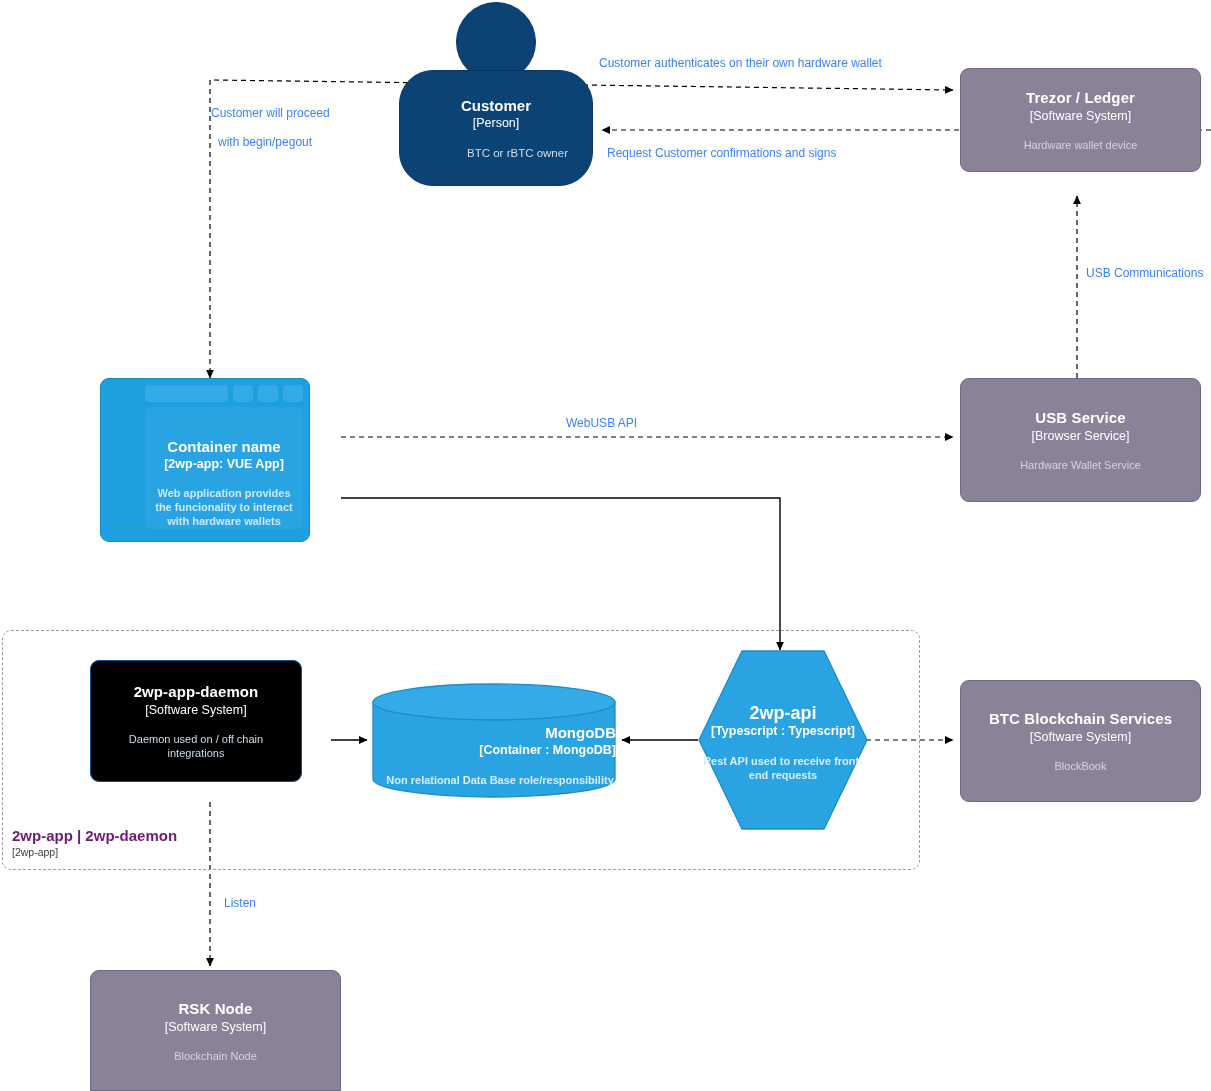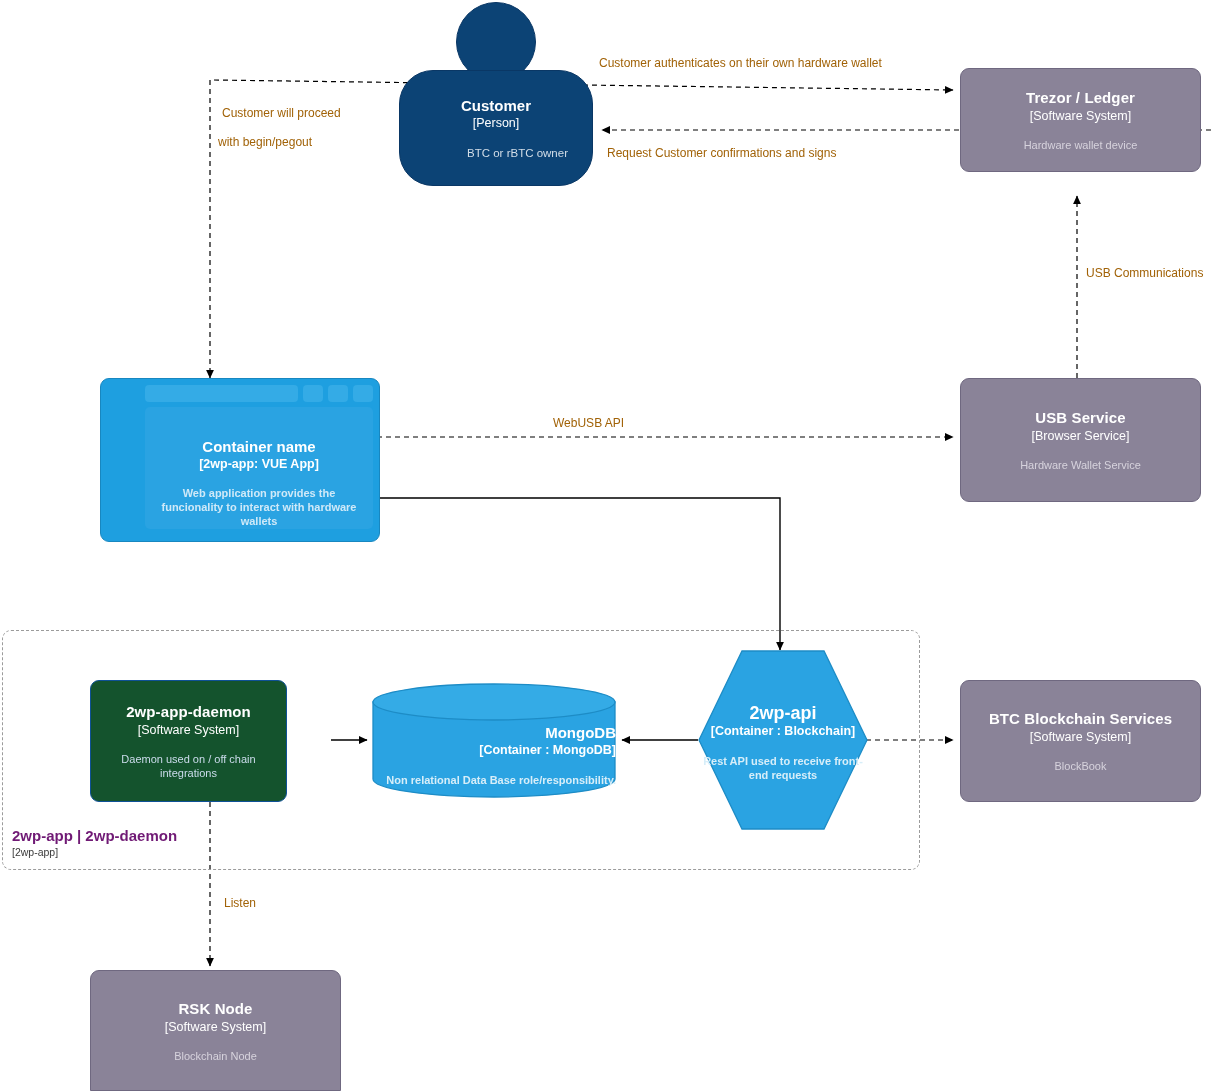--- a/index.html
+++ b/index.html
@@ -188,21 +188,21 @@
     font-size: 10.5px;
     line-height: 14px;
     color: #3a3a3a;
   }
 
   
   .elabel {
     position: absolute;
     font-size: 12px;
     line-height: 15px;
-    color: #a16207;
+    color: #3b82f6;
     white-space: nowrap;
   }
 </style>
 </head>
 <body>
 
 <div id="canvas">
 
   <svg class="edges" viewBox="0 0 1211 1091">
     <defs>
@@ -252,35 +252,35 @@
     <div class="tech">[Software System]</div>
     <div class="desc">Hardware wallet device</div>
   </div>
 
   <div class="node sys" style="left:960px; top:378px; width:241px; height:124px;">
     <div class="title">USB Service</div>
     <div class="tech">[Browser Service]</div>
     <div class="desc">Hardware Wallet Service</div>
   </div>
 
-  <div class="browser" style="left:100px; top:378px; width:280px; height:164px;padding-left:44px;">
+  <div class="browser" style="left:100px; top:378px; width:210px; height:164px;padding-left:44px;">
     <div class="browser-bar">
       <div class="url"></div>
       <div class="dot"></div>
       <div class="dot"></div>
       <div class="dot"></div>
     </div>
     <div class="browser-body">
       <div class="title">Container name</div>
       <div class="tech">[2wp-app: VUE App]</div>
       <div class="desc">Web application provides the funcionality to interact with hardware wallets</div>
     </div>
   </div>
 
-  <div class="node" style="left:90px; top:680px; width:197px; height:122px; background:#14532d; border:1px solid #0f5196; border-radius:9px;">
+  <div class="node" style="left:90px; top:660px; width:212px; height:122px; background:#000000; border:1px solid #0f5196; border-radius:9px;">
     <div class="title">2wp-app-daemon</div>
     <div class="tech">[Software System]</div>
     <div class="desc" style="color:#ccdcec;">Daemon used on / off chain integrations</div>
   </div>
 
   <div class="db" style="left:372px; top:683px; width:244px; height:115px;">
     <svg class="shape" width="244" height="115" viewBox="0 0 244 115">
       <path d="M1,19 L1,96 A121,18 0 0 0 243,96 L243,19 Z" fill="#2aa3e2" stroke="#1d8cc6" stroke-width="1.3"></path>
       <ellipse cx="122" cy="19" rx="121" ry="18" fill="#34abe6" stroke="#1d8cc6" stroke-width="1.3"></ellipse>
     </svg>
@@ -290,44 +290,44 @@
       <div class="desc">Non relational Data Base role/responsibility.</div>
     </div>
   </div>
 
   <div class="hex" style="left:698px; top:650px; width:170px; height:180px;">
     <svg class="shape" width="170" height="180" viewBox="0 0 170 180">
       <path d="M44,1 L126,1 L169,90 L126,179 L44,179 L1,90 Z" fill="#2aa3e2" stroke="#1d8cc6" stroke-width="1.3"></path>
     </svg>
     <div class="hex-text">
       <div class="title">2wp-api</div>
-      <div class="tech">[Container : Blockchain]</div>
+      <div class="tech">[Typescript : Typescript]</div>
       <div class="desc">Rest API used to receive front-end requests</div>
     </div>
   </div>
 
   <div class="node sys" style="left:960px; top:680px; width:241px; height:122px;">
     <div class="title">BTC Blockchain Services</div>
     <div class="tech">[Software System]</div>
     <div class="desc">BlockBook</div>
   </div>
 
   <div class="node sys" style="left:90px; top:970px; width:251px; height:121px; border-radius:9px 9px 0 0;">
     <div class="title">RSK Node</div>
     <div class="tech">[Software System]</div>
     <div class="desc">Blockchain Node</div>
   </div>
 
   <div class="elabel" style="left:599px; top:56px;">Customer authenticates on their own hardware wallet</div>
 
   <div class="elabel" style="left:607px; top:146px;">Request Customer confirmations and signs</div>
 
-  <div class="elabel" style="left:222px; top:106px;">Customer will proceed</div>
+  <div class="elabel" style="left:211px; top:106px;">Customer will proceed</div>
 
   <div class="elabel" style="left:218px; top:135px;">with begin/pegout</div>
 
   <div class="elabel" style="left:1086px; top:266px;">USB Communications</div>
 
-  <div class="elabel" style="left:553px; top:416px;">WebUSB API</div>
+  <div class="elabel" style="left:566px; top:416px;">WebUSB API</div>
 
   <div class="elabel" style="left:224px; top:896px;">Listen</div>
 
 </div>
 
 </body></html>

